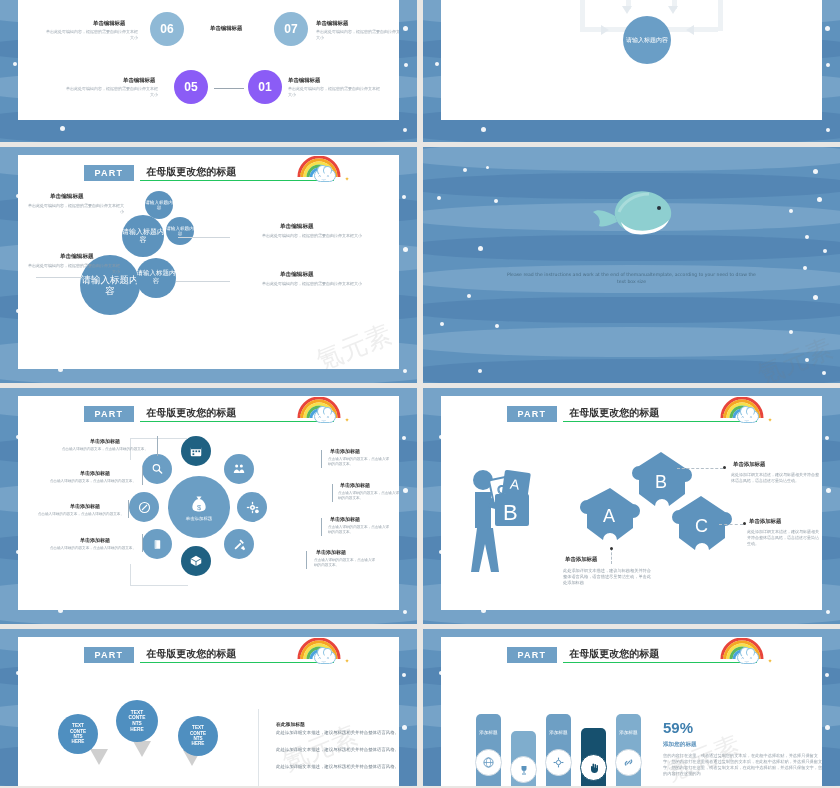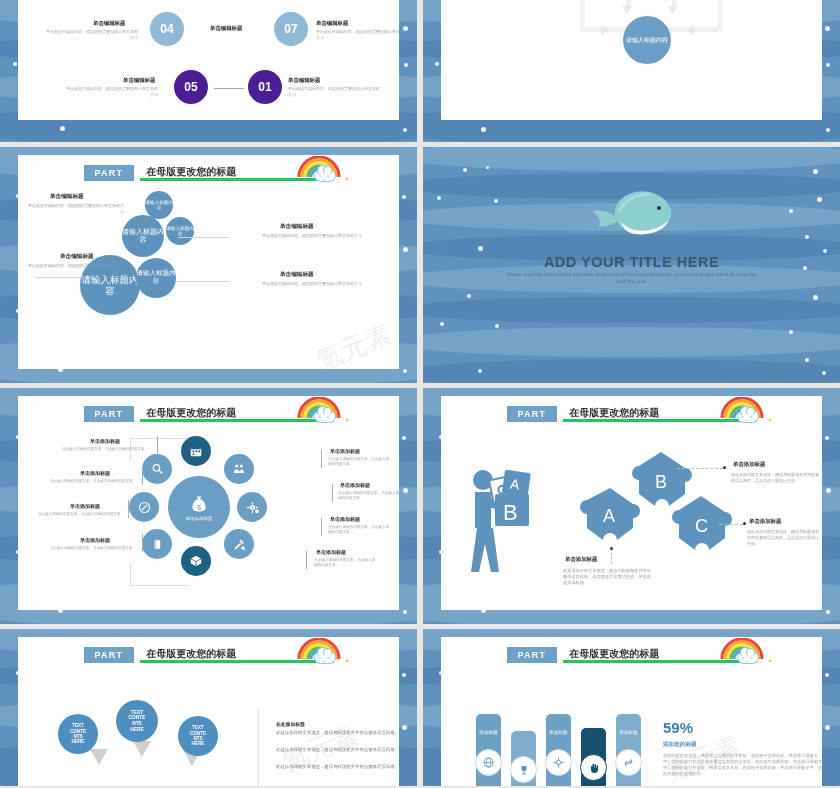--- a/index.html
+++ b/index.html
@@ -20,41 +20,41 @@
 
   
   .page { position:absolute; background:#fff; left:18px; right:18px; top:8px; bottom:14px; overflow:hidden; }
   .page.flush { left:0; right:0; top:0; bottom:0; background:transparent; }
 
   
   .hdr { position:absolute; left:50%; transform:translateX(-50%); top:10px;
     display:flex; align-items:center; width:250px; }
   .part { background:#6fa0c6; color:#fff; font-size:9px; letter-spacing:1.2px;
     padding:3px 11px; font-weight:bold; }
-  .hline { flex:1; position:relative; border-bottom:3px solid #22c55e; height:15px; margin-left:6px;}
+  .hline { flex:1; position:relative; border-bottom:1px solid #22c55e; height:15px; margin-left:6px;}
   .htitle { position:absolute; left:6px; top:-1px; font-size:10px; color:#333; font-weight:bold;
     white-space:nowrap; font-family:"DejaVu Sans",sans-serif; }
   .rainbow { position:absolute; right:-8px; top:-10px; width:46px; height:22px; }
   .cloud { position:absolute; right:-2px; top:3px; width:22px; height:13px; background:#fff;
     border:1.4px solid #8fc4e2; border-radius:9px; }
   .cloud:before,.cloud:after{ content:""; position:absolute; background:#fff; border:1.4px solid #8fc4e2;
     border-radius:50%; }
   .cloud:before{ width:9px;height:9px; left:2px; top:-5px; border-bottom-color:#fff; }
   .cloud:after{ width:7px;height:7px; right:3px; top:-4px; border-bottom-color:#fff; }
   .cloud em { position:absolute; left:4px; top:4px; font-size:5px; font-style:normal; color:#6fa8d4; letter-spacing:1px;}
   .spark { position:absolute; font-size:6px; color:#f0b429; }
 
   
   .tt { font-weight:bold; color:#333; font-family:"DejaVu Sans",sans-serif; }
   .bd { color:#8e9aa4; font-family:"DejaVu Sans",sans-serif; line-height:1.45; }
 
   
   .circ { position:absolute; border-radius:50%; color:#fff; display:flex;
     align-items:center; justify-content:center; font-weight:bold; font-family:"Liberation Sans",sans-serif;}
-  .c-lt { background:#8fb9d6; } .c-dk { background:#4c1d95; }
+  .c-lt { background:#8fb9d6; } .c-dk { background:#8b5cf6; }
   .arc { position:absolute; border:1px solid #b9c4cc; border-radius:50%;
     border-color:#b9c4cc transparent transparent transparent; }
   .lbl-t { position:absolute; font-size:5.4px; font-weight:bold; color:#333;
     font-family:"DejaVu Sans",sans-serif; white-space:nowrap;}
   .lbl-b { position:absolute; font-size:4px; color:#97a2ac; line-height:1.5;
     font-family:"DejaVu Sans",sans-serif; width:92px; }
   .ar { position:absolute; background:#9aa6b0; height:1px; }
   .fall { position:absolute; width:5px; background:#eef2f5; }
   .bigc { position:absolute; border-radius:50%; background:#6a9ec6; color:#fff;
     display:flex; align-items:center; justify-content:center; text-align:center;
@@ -122,21 +122,21 @@
       </div>
       <div class="dots">
         <i style="left:13px;top:62px;width:4px;height:4px"></i>
         <i style="left:403px;top:26px;width:5px;height:5px"></i>
         <i style="left:404px;top:63px;width:4px;height:4px"></i>
         <i style="left:60px;top:126px;width:5px;height:5px"></i>
         <i style="left:403px;top:128px;width:4px;height:4px"></i>
       </div>
       <div class="page" style="top:-58px;bottom:22px">
         <div class="arc" style="left:119px;top:22px;width:178px;height:118px;transform:rotate(8deg)"></div>
-        <div class="circ c-lt" style="left:132px;top:70px;width:34px;height:34px;font-size:12px">04</div>
+        <div class="circ c-lt" style="left:132px;top:70px;width:34px;height:34px;font-size:12px">06</div>
         <div class="circ c-lt" style="left:256px;top:70px;width:34px;height:34px;font-size:12px">07</div>
         <div class="circ c-dk" style="left:156px;top:128px;width:34px;height:34px;font-size:12px">05</div>
         <div class="circ c-dk" style="left:230px;top:128px;width:34px;height:34px;font-size:12px">01</div>
 
         <div class="lbl-t" style="left:75px;top:78px">单击编辑标题</div>
         <div class="lbl-b" style="left:28px;top:87px;text-align:right">单击此处可编辑内容，根据您的需要自由拉伸文本框大小</div>
 
         <div class="lbl-t" style="left:298px;top:78px">单击编辑标题</div>
         <div class="lbl-b" style="left:298px;top:87px">单击此处可编辑内容，根据您的需要自由拉伸文本框大小</div>
 
@@ -283,21 +283,20 @@
       </div>
 
       <div class="page flush">
         <svg style="position:absolute;left:150px;top:35px;width:110px;height:62px" viewBox="0 0 110 62">
           <path d="M42 34 C40 18 58 6 76 10 C93 14 100 26 98 34 C96 44 80 52 62 50 C50 49 44 42 42 34 Z" fill="#8ecfd0"></path>
           <path d="M48 40 C58 52 82 52 96 38 C92 48 78 54 62 52 C54 51 50 46 48 40 Z" fill="#fff"></path>
           <path d="M46 30 C50 20 62 12 76 12" fill="none" stroke="#a9dcdb" stroke-width="3"></path>
           <path d="M42 34 C34 30 26 26 20 30 C26 34 28 38 26 44 C32 46 38 42 44 40 Z" fill="#8ecfd0"></path>
           <circle cx="86" cy="26" r="2" fill="#27323c"></circle>
         </svg>
-        <div class="whale-t" style="top:107px;font-size:14.5px">ADD YOUR TITLE HERE</div>
         <div class="whale-s" style="top:124px">Please read the instructions and work at the end of themanualtemplate, according to your need to draw the text box size</div>
         <div class="wm">氪元素</div>
       </div>
     </div>
   </div>
 
   <div class="row r3">
 
     <div class="slide">
       <div class="waves">

